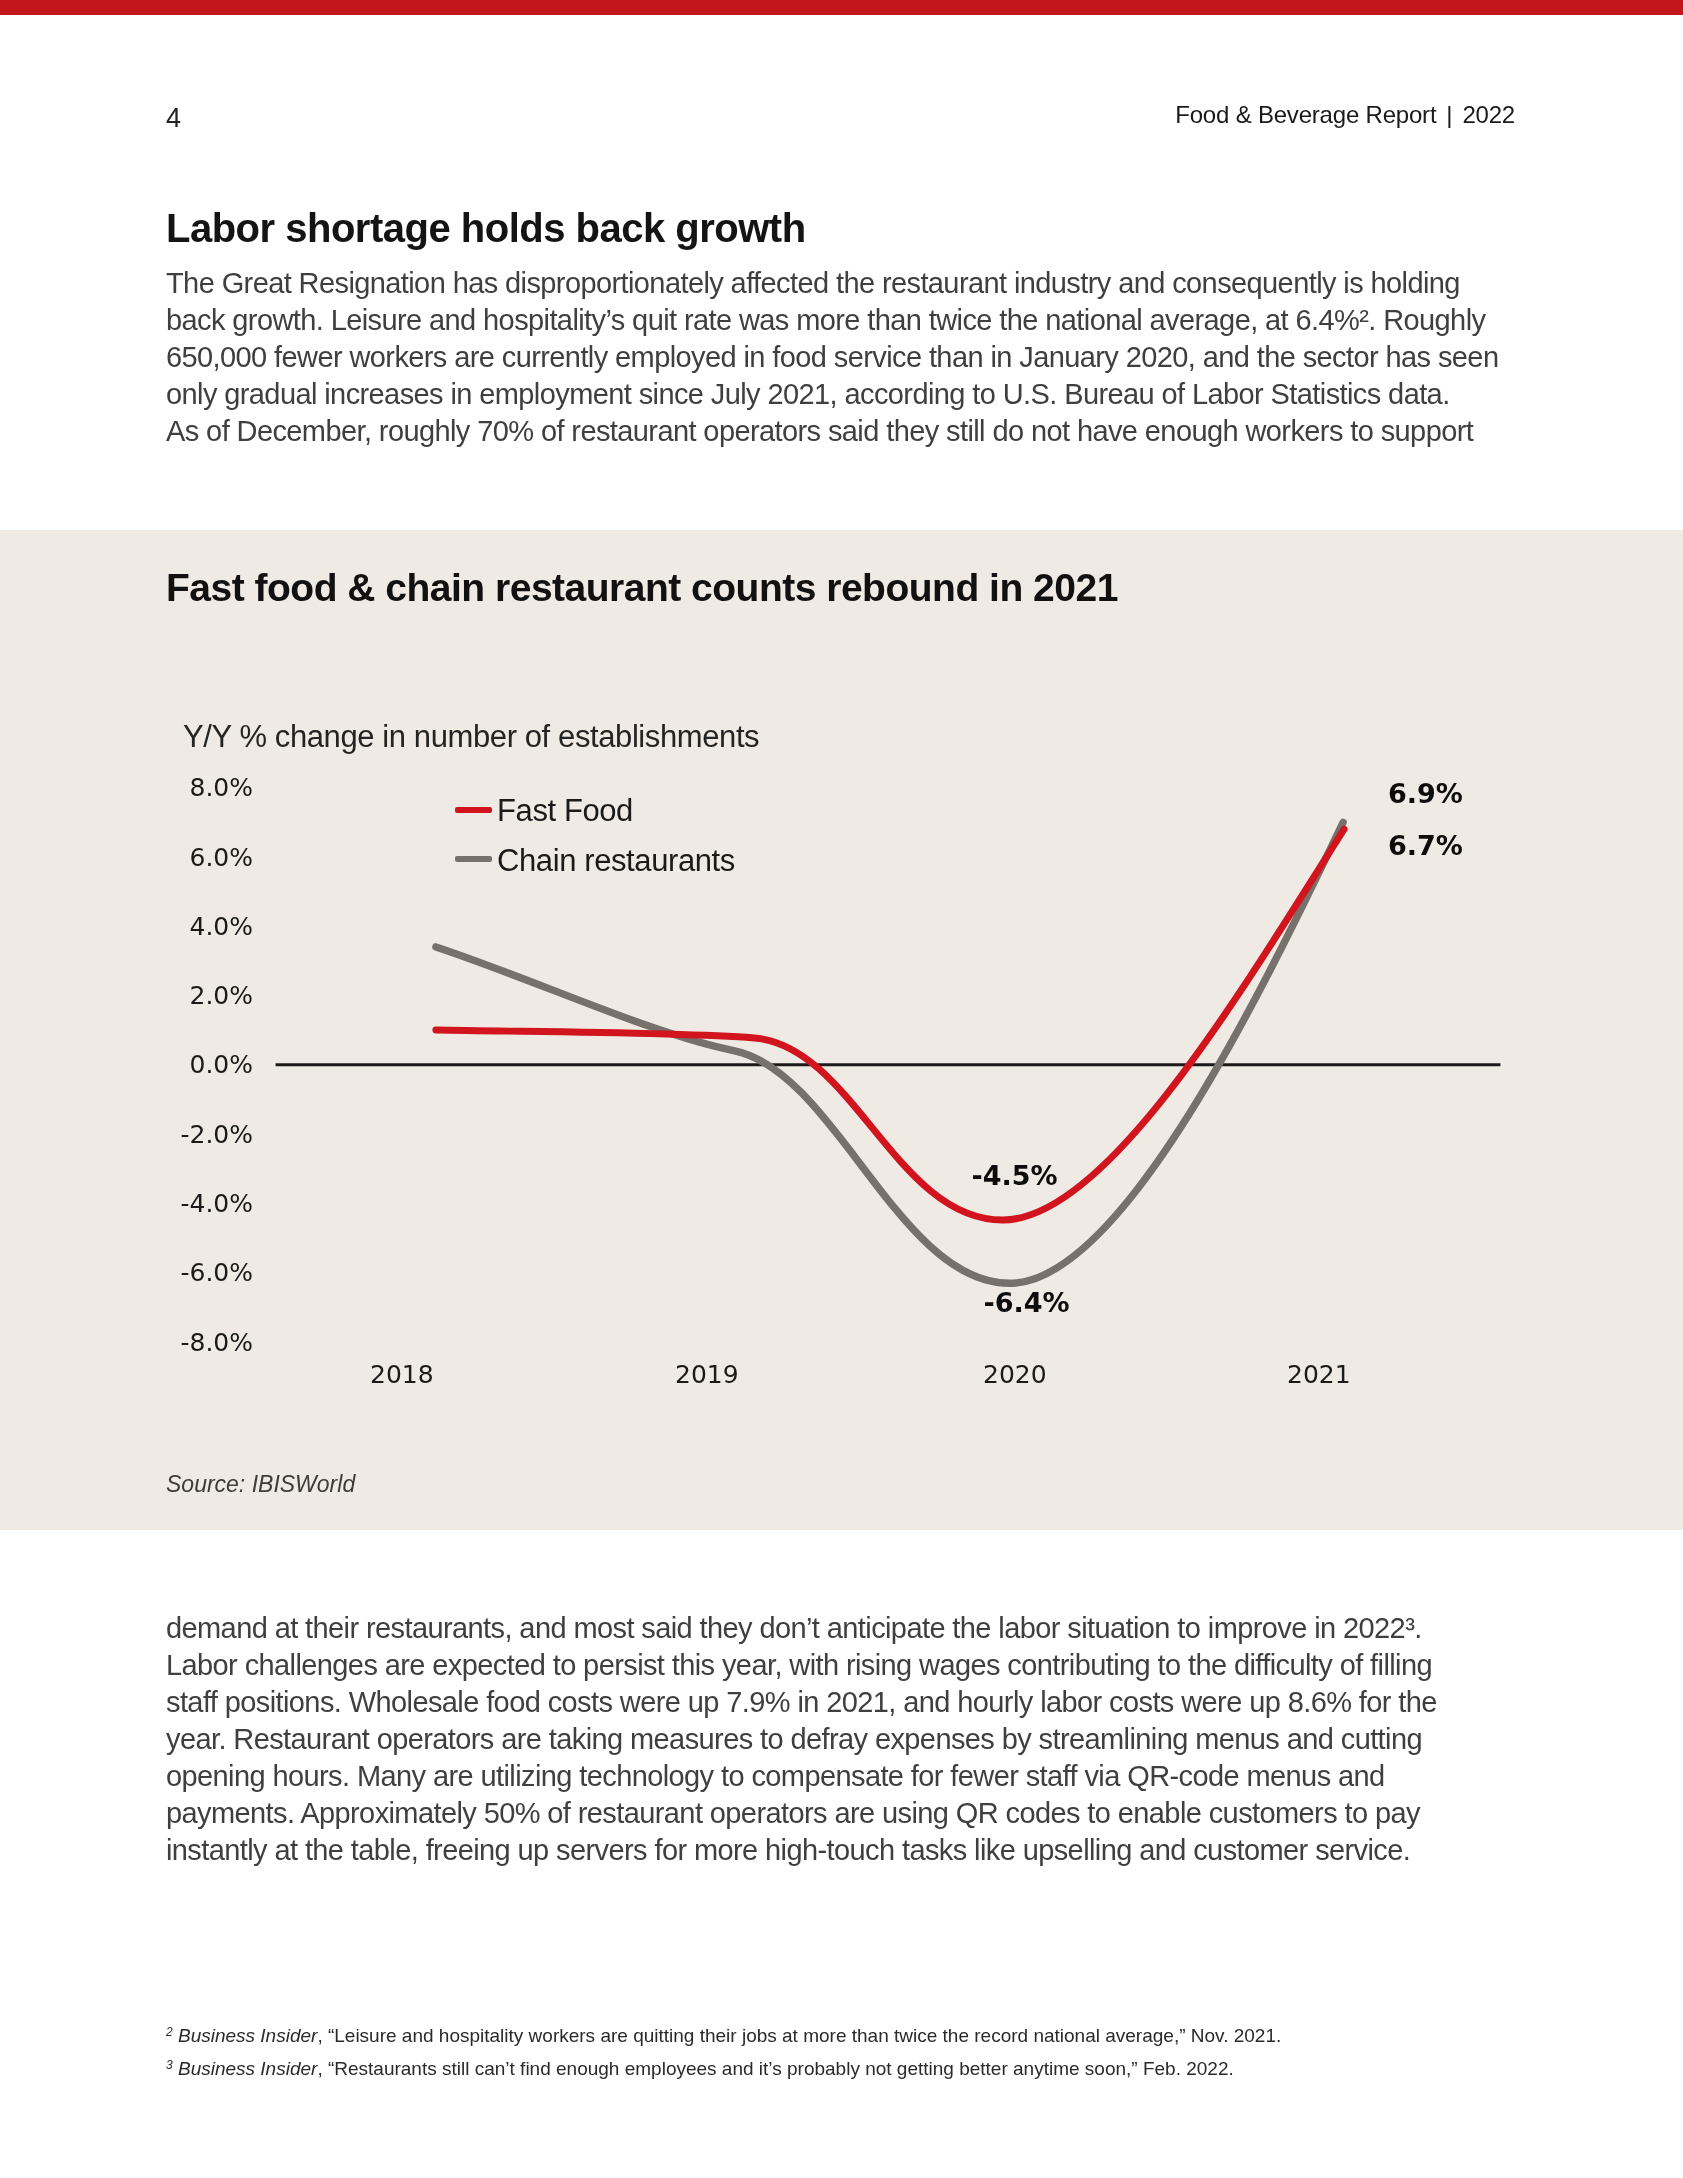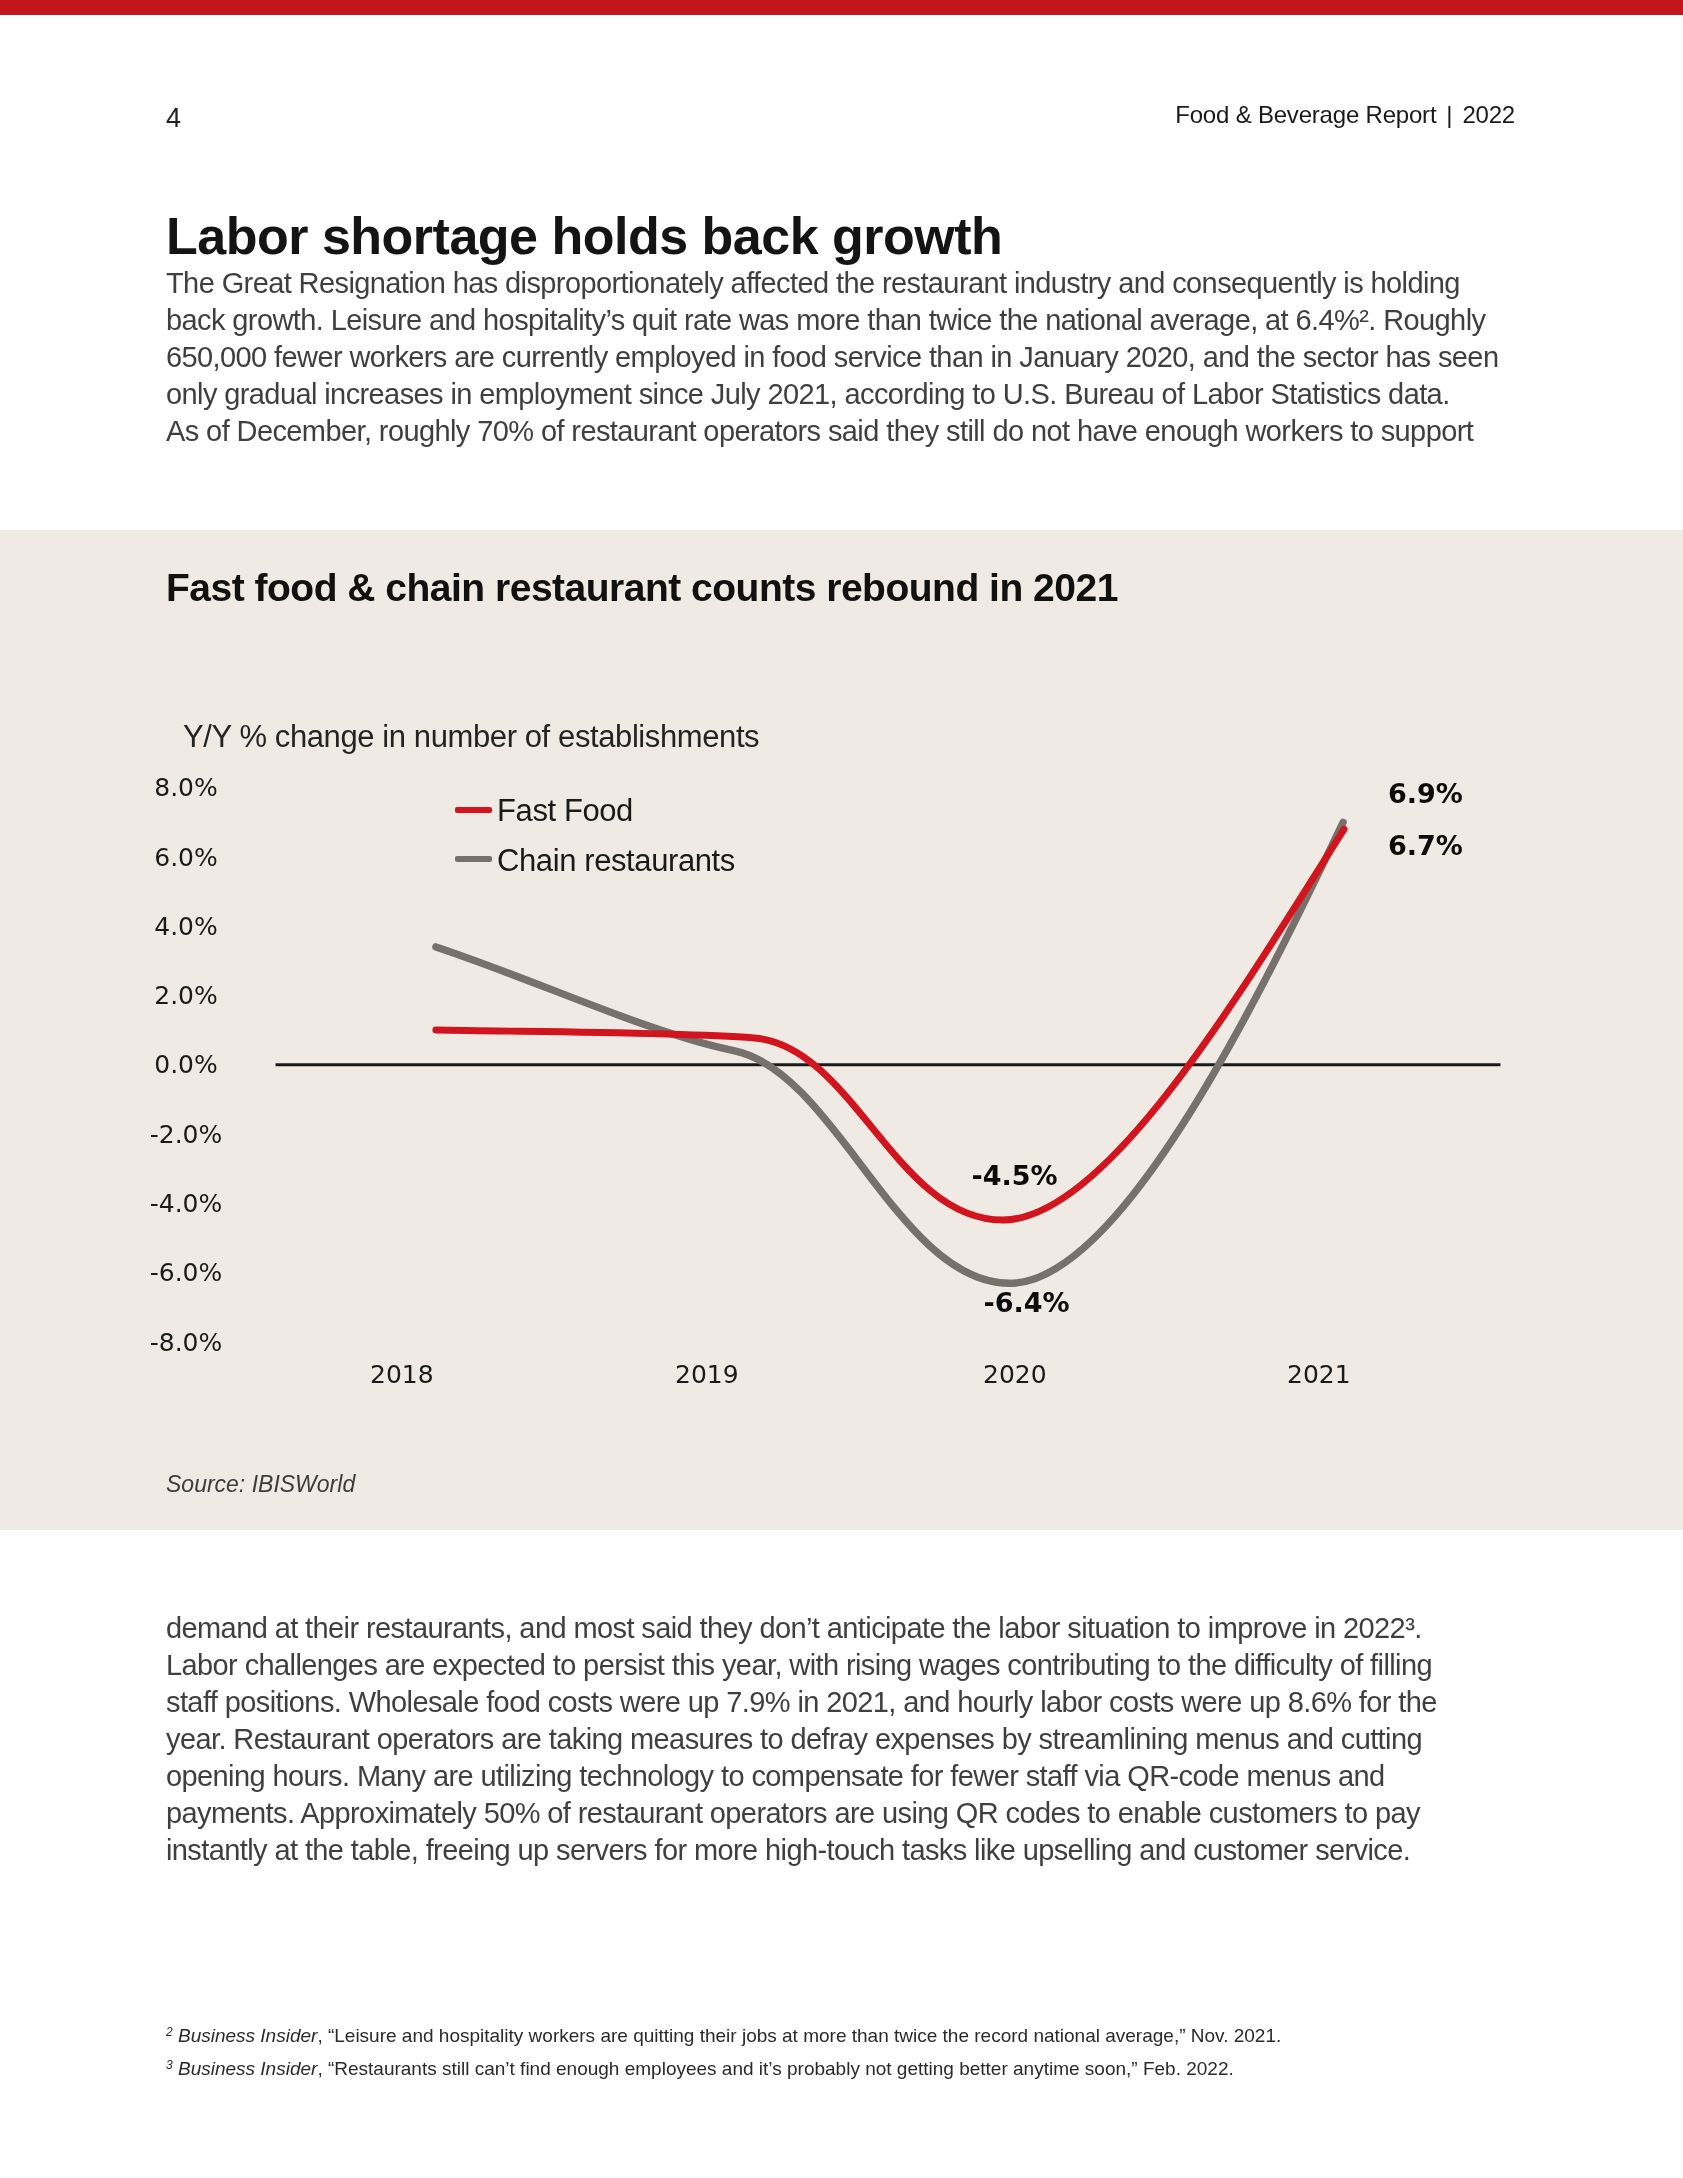--- a/index.html
+++ b/index.html
@@ -2,29 +2,29 @@
 <html><head>
 <meta charset="utf-8">
 <style>
   html,body{margin:0;padding:0;background:#ffffff;}
   .page{position:relative;width:1683px;height:2178px;background:#ffffff;overflow:hidden;
         font-family:"Liberation Sans",sans-serif;color:#222;}
   .topbar{position:absolute;left:0;top:0;width:1683px;height:15px;background:#c3161c;}
   .page-num{position:absolute;left:166px;top:103px;font-size:27px;color:#222;}
   .header-right{position:absolute;right:168px;top:101px;font-size:24px;color:#1a1a1a;letter-spacing:-0.2px;}
   .header-right .sep{display:inline-block;margin:0 10px;color:#1a1a1a;}
-  .h1{position:absolute;left:166px;top:206px;font-size:52px;font-weight:bold;color:#141414;letter-spacing:-0.5px;}
+  .h1{position:absolute;left:166px;top:206px;font-size:40px;font-weight:bold;color:#141414;letter-spacing:-0.5px;}
   .para{position:absolute;left:166px;width:1346px;font-size:29px;color:#3f3f3f;letter-spacing:-0.6px;}
   .para .line{height:37px;line-height:37px;white-space:nowrap;}
   .p1{top:265px;}
   .p2{top:1610px;}
   .band{position:absolute;left:0;top:530px;width:1683px;height:1000px;background:#efebe4;}
   .section-title{position:absolute;left:166px;top:566px;font-size:39px;font-weight:bold;color:#111;letter-spacing:-0.5px;}
   .chart-subtitle{position:absolute;left:183px;top:719px;font-size:31px;color:#242424;letter-spacing:-0.4px;}
-  .ytick{position:absolute;left:119px;width:134px;height:30px;line-height:30px;text-align:center;
+  .ytick{position:absolute;left:119px;width:134px;height:30px;line-height:30px;text-align:right;
          font-family:"DejaVu Sans",sans-serif;font-size:25px;color:#1a1a1a;}
   .xlabel{position:absolute;width:119px;height:30px;line-height:30px;top:1360px;
           font-family:"DejaVu Sans",sans-serif;font-size:25px;color:#1a1a1a;}
   .chart-svg{position:absolute;left:0;top:752px;}
   .legend-dash{position:absolute;width:37px;height:6px;border-radius:2px;}
   .legend-label{position:absolute;left:497px;height:34px;line-height:34px;font-size:31px;color:#1a1a1a;letter-spacing:-0.4px;}
   .dlabel{position:absolute;font-family:"DejaVu Sans",sans-serif;font-weight:bold;font-size:27px;color:#0c0c0c;}
   .dlabel.centered{width:129px;text-align:center;}
   .source{position:absolute;left:166px;top:1471px;font-size:23px;font-style:italic;color:#3c3c3c;}
   .footnotes{position:absolute;left:166px;top:2016px;font-size:19px;color:#2a2a2a;}

